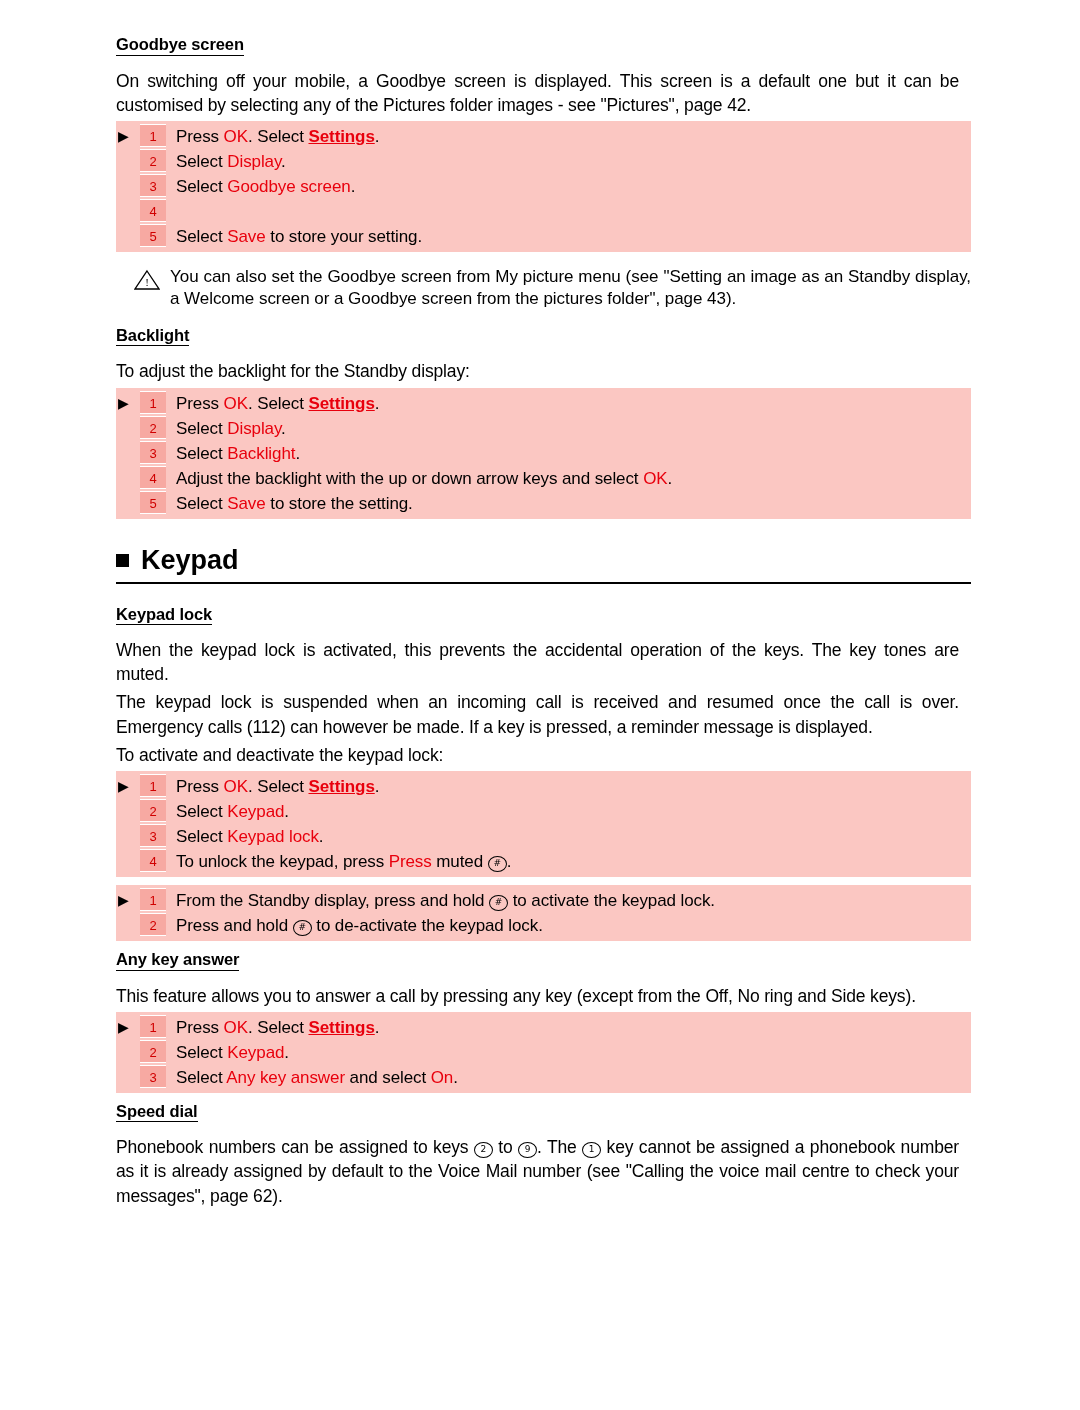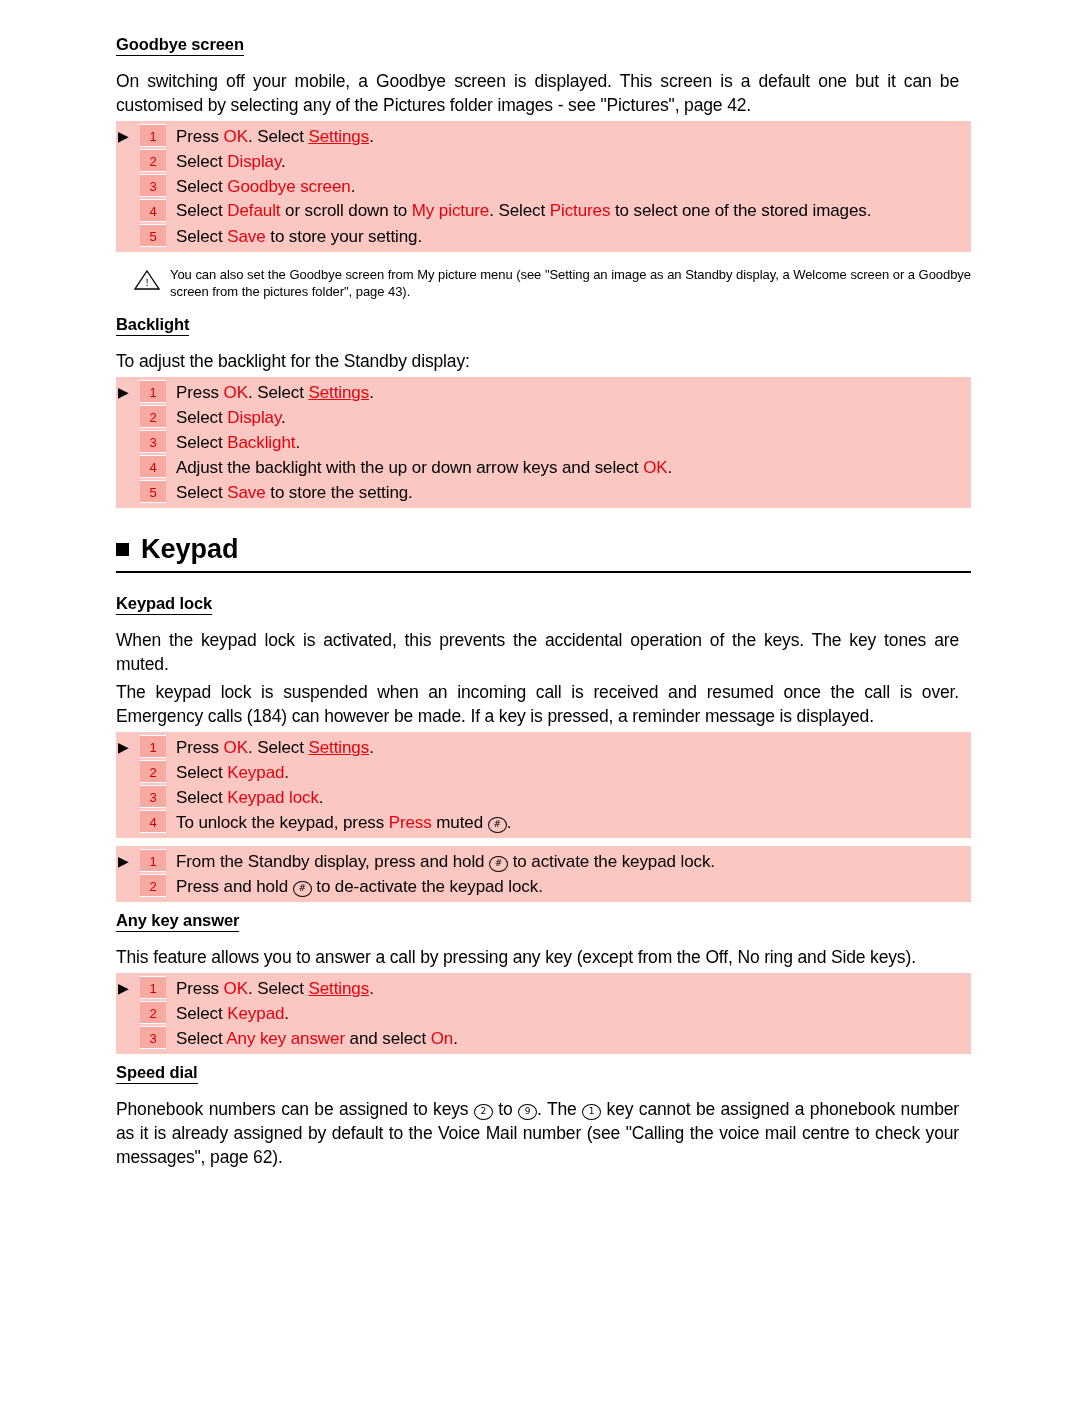--- a/index.html
+++ b/index.html
@@ -87,35 +87,35 @@
     box-sizing: border-box;
     margin-right: 10px;
   }
   .step .txt {
     flex: 1 1 auto;
     line-height: 25px;
     letter-spacing: -0.1px;
   }
   .step.just .txt { text-align: justify; line-height: 24px;}
   .red { color: #e8000d; font-weight: normal; }
-  .redu { color: #e8000d; font-weight: normal; text-decoration: underline; }
+  .redu { color: #e8000d; font-weight: bold; text-decoration: underline; }
 
   
   .note {
     display: flex;
     align-items: flex-start;
     margin: 14px 0 14px 0;
     padding-left: 18px;
   }
   .note .warnicon {
     flex: 0 0 36px;
     padding-top: 3px;
   }
   .note .ntext {
-    font-size: 13px;
+    font-size: 17px;
     line-height: 1.32;
     text-align: justify;
     letter-spacing: -0.05px;
   }
 
   
   .mainhead {
     display: flex;
     align-items: center;
     margin: 26px 0 6px 0;
@@ -177,21 +177,20 @@
           <div class="txt"><span>Select </span><span class="red">Display</span><span>.</span></div>
         </div>
         <div class="step">
           <div class="arrow"></div>
           <div class="num">3</div>
           <div class="txt"><span>Select </span><span class="red">Goodbye screen</span><span>.</span></div>
         </div>
         <div class="step just">
           <div class="arrow"></div>
           <div class="num">4</div>
-          <div class="txt"><span>Select </span><span class="red">Default</span><span> or scroll down to </span><span class="red">My picture</span><span>. Select </span><span class="red">Pictures</span><span> to select one of the stored images.</span></div>
         </div>
         <div class="step">
           <div class="arrow"></div>
           <div class="num">5</div>
           <div class="txt"><span>Select </span><span class="red">Save</span><span> to store your setting.</span></div>
         </div>
       </div>
 
     <div class="note">
       <div class="warnicon">
@@ -238,21 +237,22 @@
     <div class="mainhead">
       <div class="sq"></div>
       <div class="htxt">Keypad</div>
     </div>
     <div class="rule"></div>
 
     <div class="subwrap">
       <h3 class="sub">Keypad lock</h3>
     </div>
     <p class="body">When the keypad lock is activated, this prevents the accidental operation of the keys. The key tones are muted.</p>
-    <p class="body">The keypad lock is suspended when an incoming call is received and resumed once the call is over. Emergency calls (184) can however be made. If a key is pressed, a reminder message is displayed.</p>
+    <p class="body">The keypad lock is suspended when an incoming call is received and resumed once the call is over. Emergency calls (112) can however be made. If a key is pressed, a reminder message is displayed.</p>
+    <p class="body">To activate and deactivate the keypad lock:</p>
     <div class="steps" id="keypadlock-steps">
         <div class="step">
           <div class="arrow">▶</div>
           <div class="num">1</div>
           <div class="txt"><span>Press </span><span class="red">OK</span><span>. Select </span><span class="redu">Settings</span><span>.</span></div>
         </div>
         <div class="step">
           <div class="arrow"></div>
           <div class="num">2</div>
           <div class="txt"><span>Select </span><span class="red">Keypad</span><span>.</span></div>

